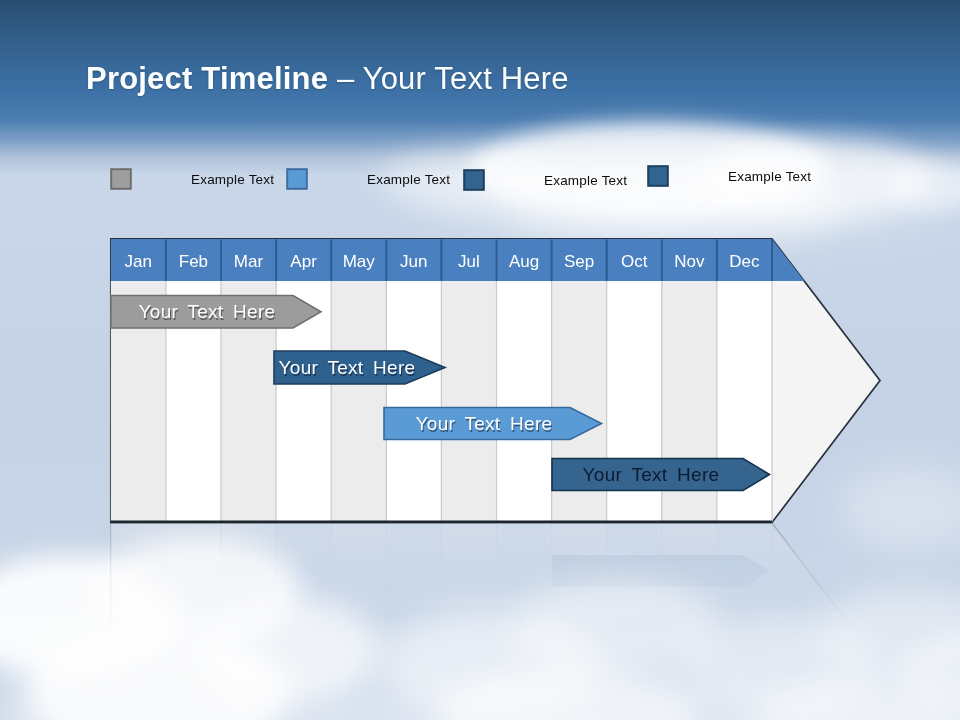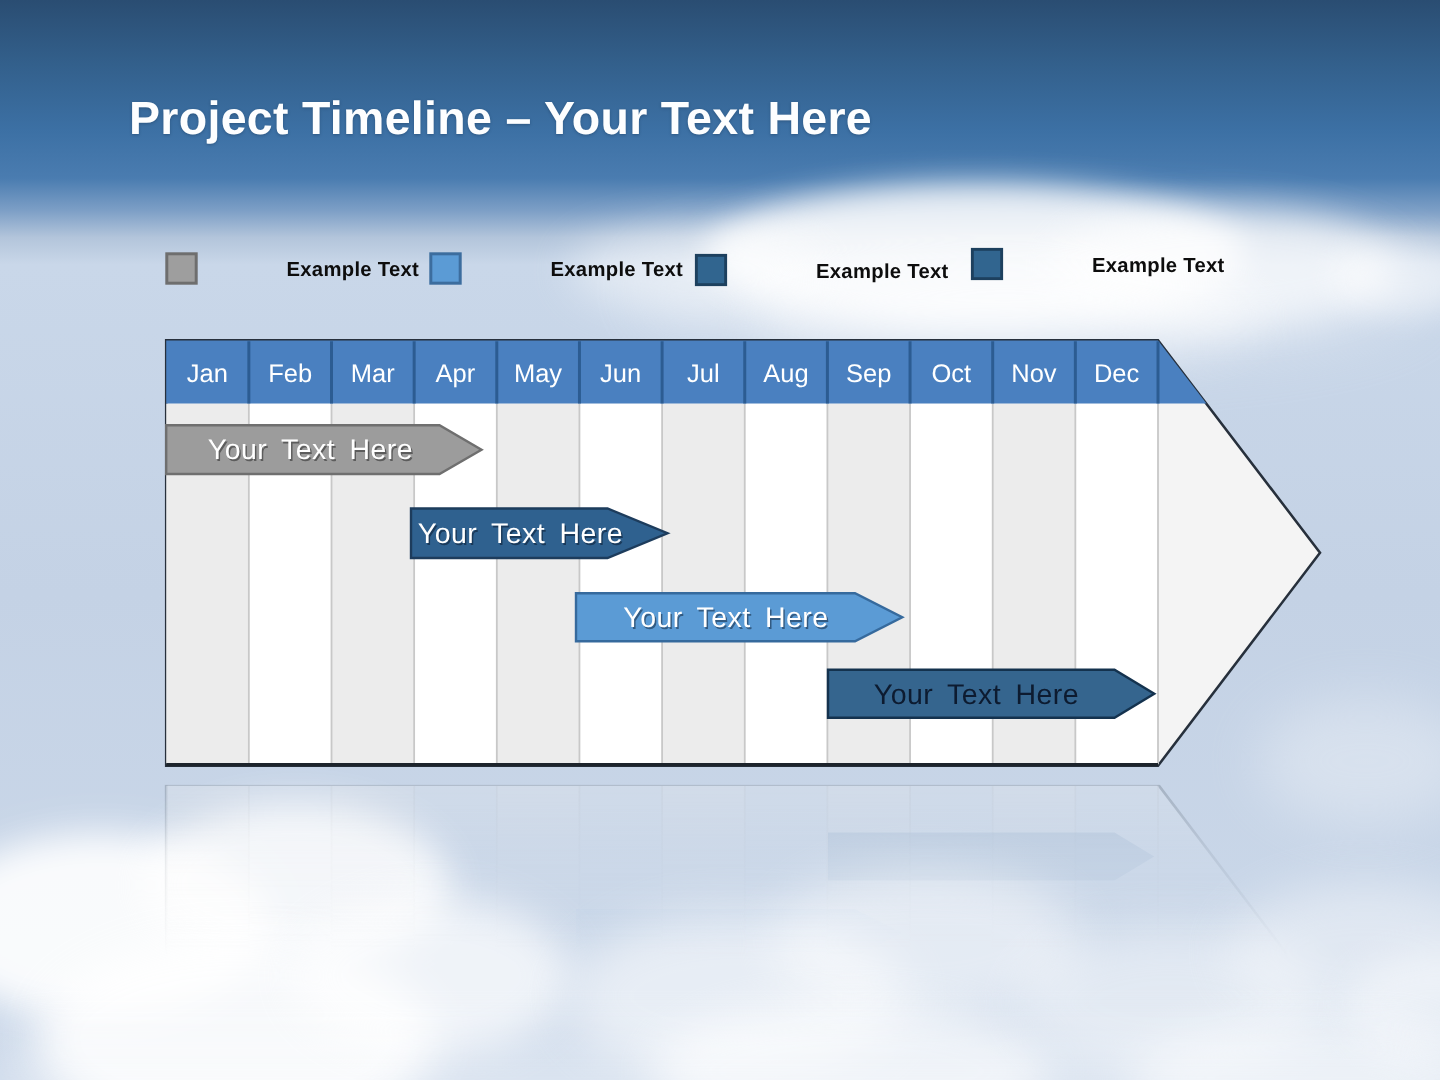--- a/index.html
+++ b/index.html
@@ -36,36 +36,36 @@
   .c17{left:838px;top:465px;width:145px;height:85px;opacity:.3;filter:blur(18px);}
   .c18{left:895px;top:635px;width:125px;height:72px;opacity:.45;filter:blur(12px);}
   .c19{left:0px;top:692px;width:960px;height:70px;opacity:.3;filter:blur(20px);border-radius:0;}
 
   .title{
     position:absolute;left:66px;top:61px;white-space:nowrap;
     font-size:31px;color:#fdfeff;letter-spacing:.2px;
     text-shadow:0 1px 2px rgba(18,40,66,.35);
   }
   .title .t-bold{font-weight:700;margin-left:20px;}
-  .title .t-rest{font-weight:700;}
+  .title .t-rest{font-weight:400;}
 
   .legend{position:absolute;left:0;top:0;width:960px;height:0;}
   .legend-item{position:absolute;display:flex;align-items:center;}
   .legend-item .swatch{display:block;margin-right:15px;}
   .legend-label{
-    font-size:13.5px;font-weight:700;color:#0d0d0d;letter-spacing:.2px;
+    font-size:13.5px;font-weight:400;color:#0d0d0d;letter-spacing:.2px;
     white-space:nowrap;
     padding-left:44px;
   }
   .li-1{left:110px;top:168px;}
   .li-2{left:286px;top:168px;}
   .li-3{left:463px;top:169px;}
   .li-4{left:647px;top:165px;}
 
-  .timeline-wrap{position:absolute;left:95px;top:218px;width:800px;height:300px;}
+  .timeline-wrap{position:absolute;left:95px;top:230px;width:800px;height:300px;}
   .timeline-wrap svg{display:block;width:100%;height:100%;}
   .reflection{
     position:absolute;left:95px;top:523px;width:800px;height:200px;
     opacity:.45;
     -webkit-mask-image:linear-gradient(180deg,rgba(0,0,0,.75) 0px,rgba(0,0,0,.3) 45px,rgba(0,0,0,0) 115px);
     mask-image:linear-gradient(180deg,rgba(0,0,0,.75) 0px,rgba(0,0,0,.3) 45px,rgba(0,0,0,0) 115px);
   }
   .reflection svg{display:block;width:100%;height:100%;}
 
   .month-label{font-family:"Liberation Sans",sans-serif;font-size:17px;fill:#ffffff;}

